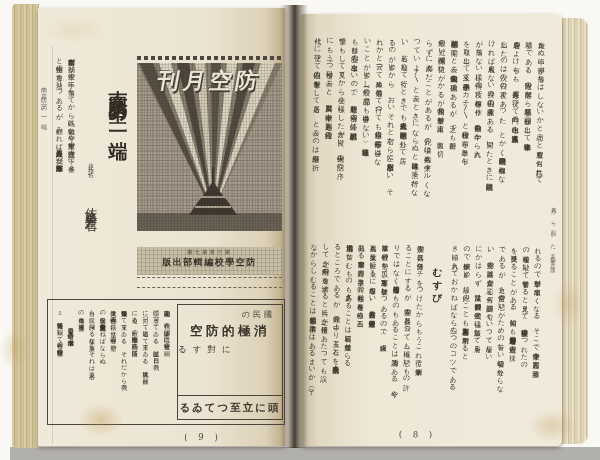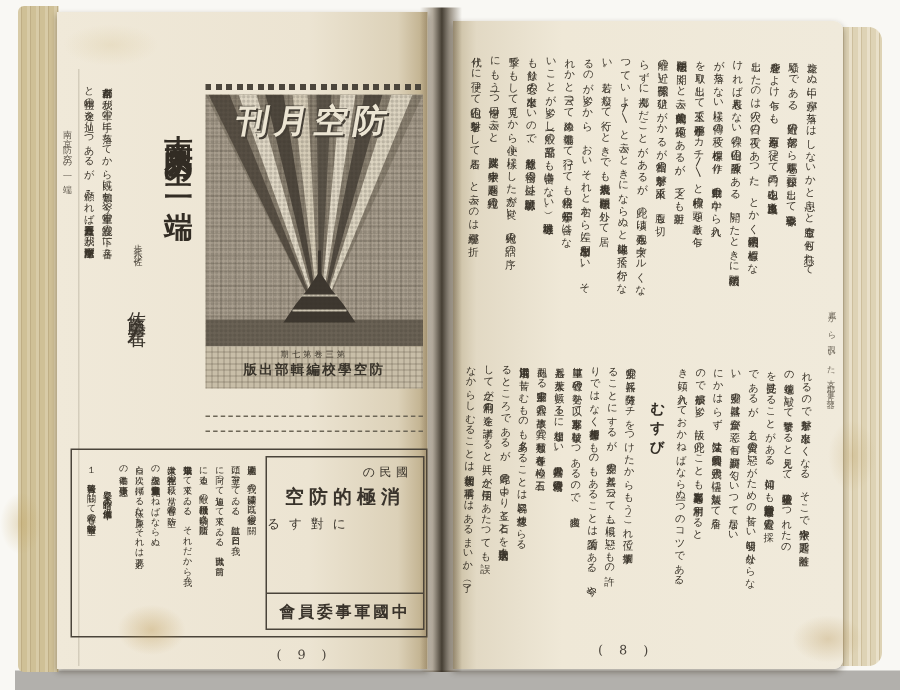--- a/index.html
+++ b/index.html
@@ -42,21 +42,21 @@
   .cover-art{position:relative;width:145px;height:168px;overflow:hidden;background-color:#a89e8e;
     background-image:repeating-linear-gradient(0deg,rgba(70,62,50,.16) 0 1px,transparent 1px 5px),
                      repeating-linear-gradient(90deg,rgba(70,62,50,.16) 0 1px,transparent 1px 5px);}
   .cover-art svg{position:absolute;inset:0;}
   .halftone{position:absolute;inset:0;background-image:radial-gradient(rgba(52,47,38,.20) 1px,transparent 1.4px);background-size:3px 3px;}
   .masthead{position:absolute;top:3px;left:0;width:100%;text-align:center;font-weight:bold;
     font-size:22px;letter-spacing:4px;color:#ece5d3;transform:skewX(-10deg);
     text-shadow:1.5px 1.5px 0 #453f36,-1px -1px 0 rgba(69,63,54,.55);}
   .cover-band{position:relative;width:145px;height:28px;background-color:#c8beA8;text-align:center;
     background-image:repeating-linear-gradient(0deg,rgba(80,70,55,.18) 0 1px,transparent 1px 4px),
-                     repeating-linear-gradient(90deg,rgba(80,70,55,.18) 0 1px,transparent 1px 4px);}
+                     repeating-linear-gradient(90deg,rgba(80,70,55,.18) 0 1px,transparent 1px 4px);margin-top:16px;}
   .issue{font-size:5.5px;letter-spacing:2px;color:#433d32;padding-top:2px;}
   .publisher{font-size:9px;font-weight:bold;letter-spacing:1.5px;color:#39342b;}
   .dashrule{position:absolute;left:99px;width:145px;border-top:1px dashed #6d6657;height:0;}
   
   .notice{position:absolute;left:9px;top:291px;width:236px;height:124px;border:1px solid #4a443a;}
   .nbody{position:absolute;left:7px;top:6px;width:116px;height:112px;}
   .nbody .vcol{font-size:6px;letter-spacing:0;}
   .n-sub{padding-top:16px;font-weight:bold;}
   .nbox{position:absolute;right:1px;top:4px;width:104px;height:114px;border:1px solid #4a443a;
         display:flex;flex-direction:column;}
@@ -135,21 +135,21 @@
     <div class="notice">
       <div class="tier nbody">
         <div class="flexlist"><div class="vcol">同胞達よ、我々の國家は既に最後の關</div><div class="vcol">頭に立至つてゐる。敵は一日一日と我々</div><div class="vcol">に向つて逼迫して來てゐる。大戰は目前</div><div class="vcol">に迫る、敵の飛行機は時々刻々に隨所に</div><div class="vcol">飛來爆撃して來てゐる、それだから我々</div><div class="vcol">大衆は生死存亡の秋に當り各種の防空</div><div class="vcol">の設備を緊急準備且充實せねばならぬ、</div><div class="vcol">自ら次に掲げる樣な廉ちそれは必要</div><div class="vcol">の準備と注意事項。</div></div>
         <div class="vcol n-sub">擧　暗々の準備</div>
         <div class="vcol">１　警報方法に關して各種の防空警報の</div>
       </div>
       <div class="nbox">
         <div class="nt-small rtl">國民の</div>
         <div class="nt-big1 rtl">消極的防空</div>
         <div class="nt-mid rtl">に對する</div>
-        <div class="nt-org rtl">中國軍事委員會</div>
+        <div class="nt-org rtl">頭に立至つてゐる</div>
       </div>
     </div>
 
     <div class="pagenum pn-l">( 9 )</div>
   </div>
 
   <div class="page page-right">
     <div class="rp-rot">
       <div class="runhead-r v">裏から覗いた支那軍兵器</div>
 

